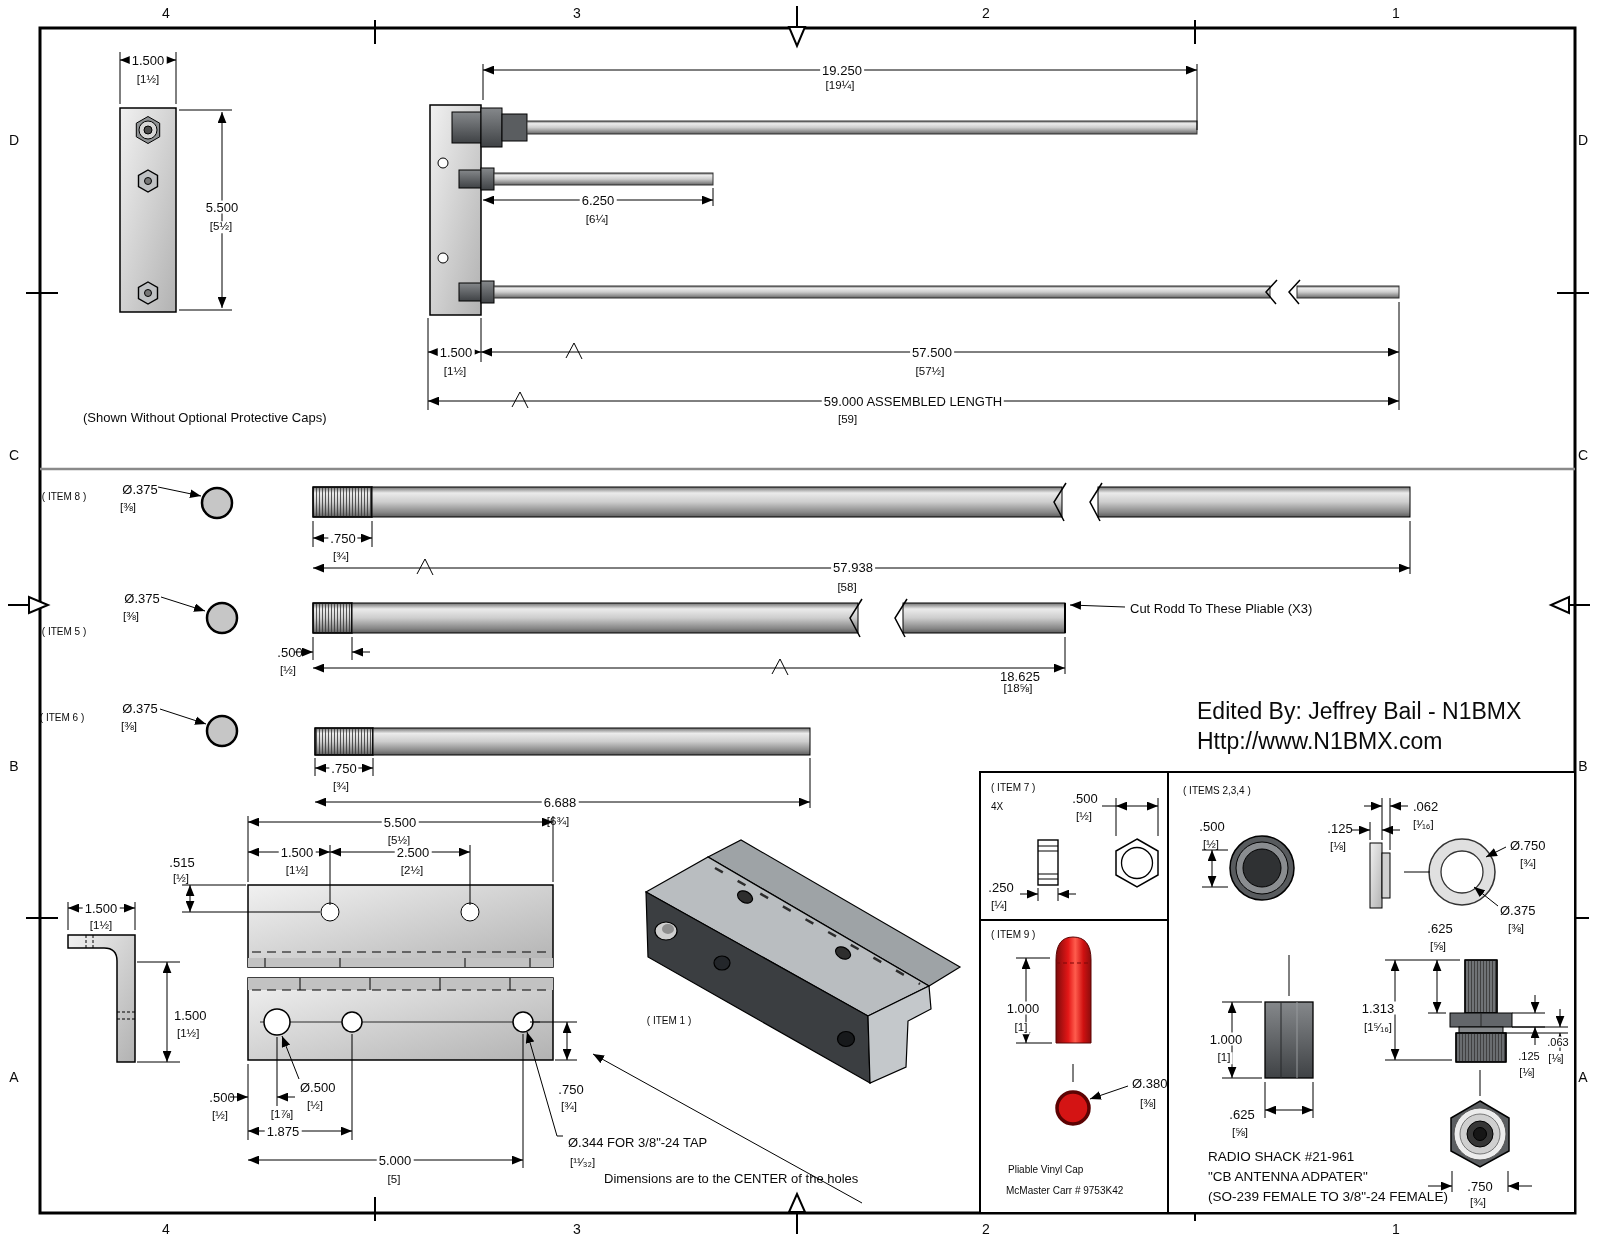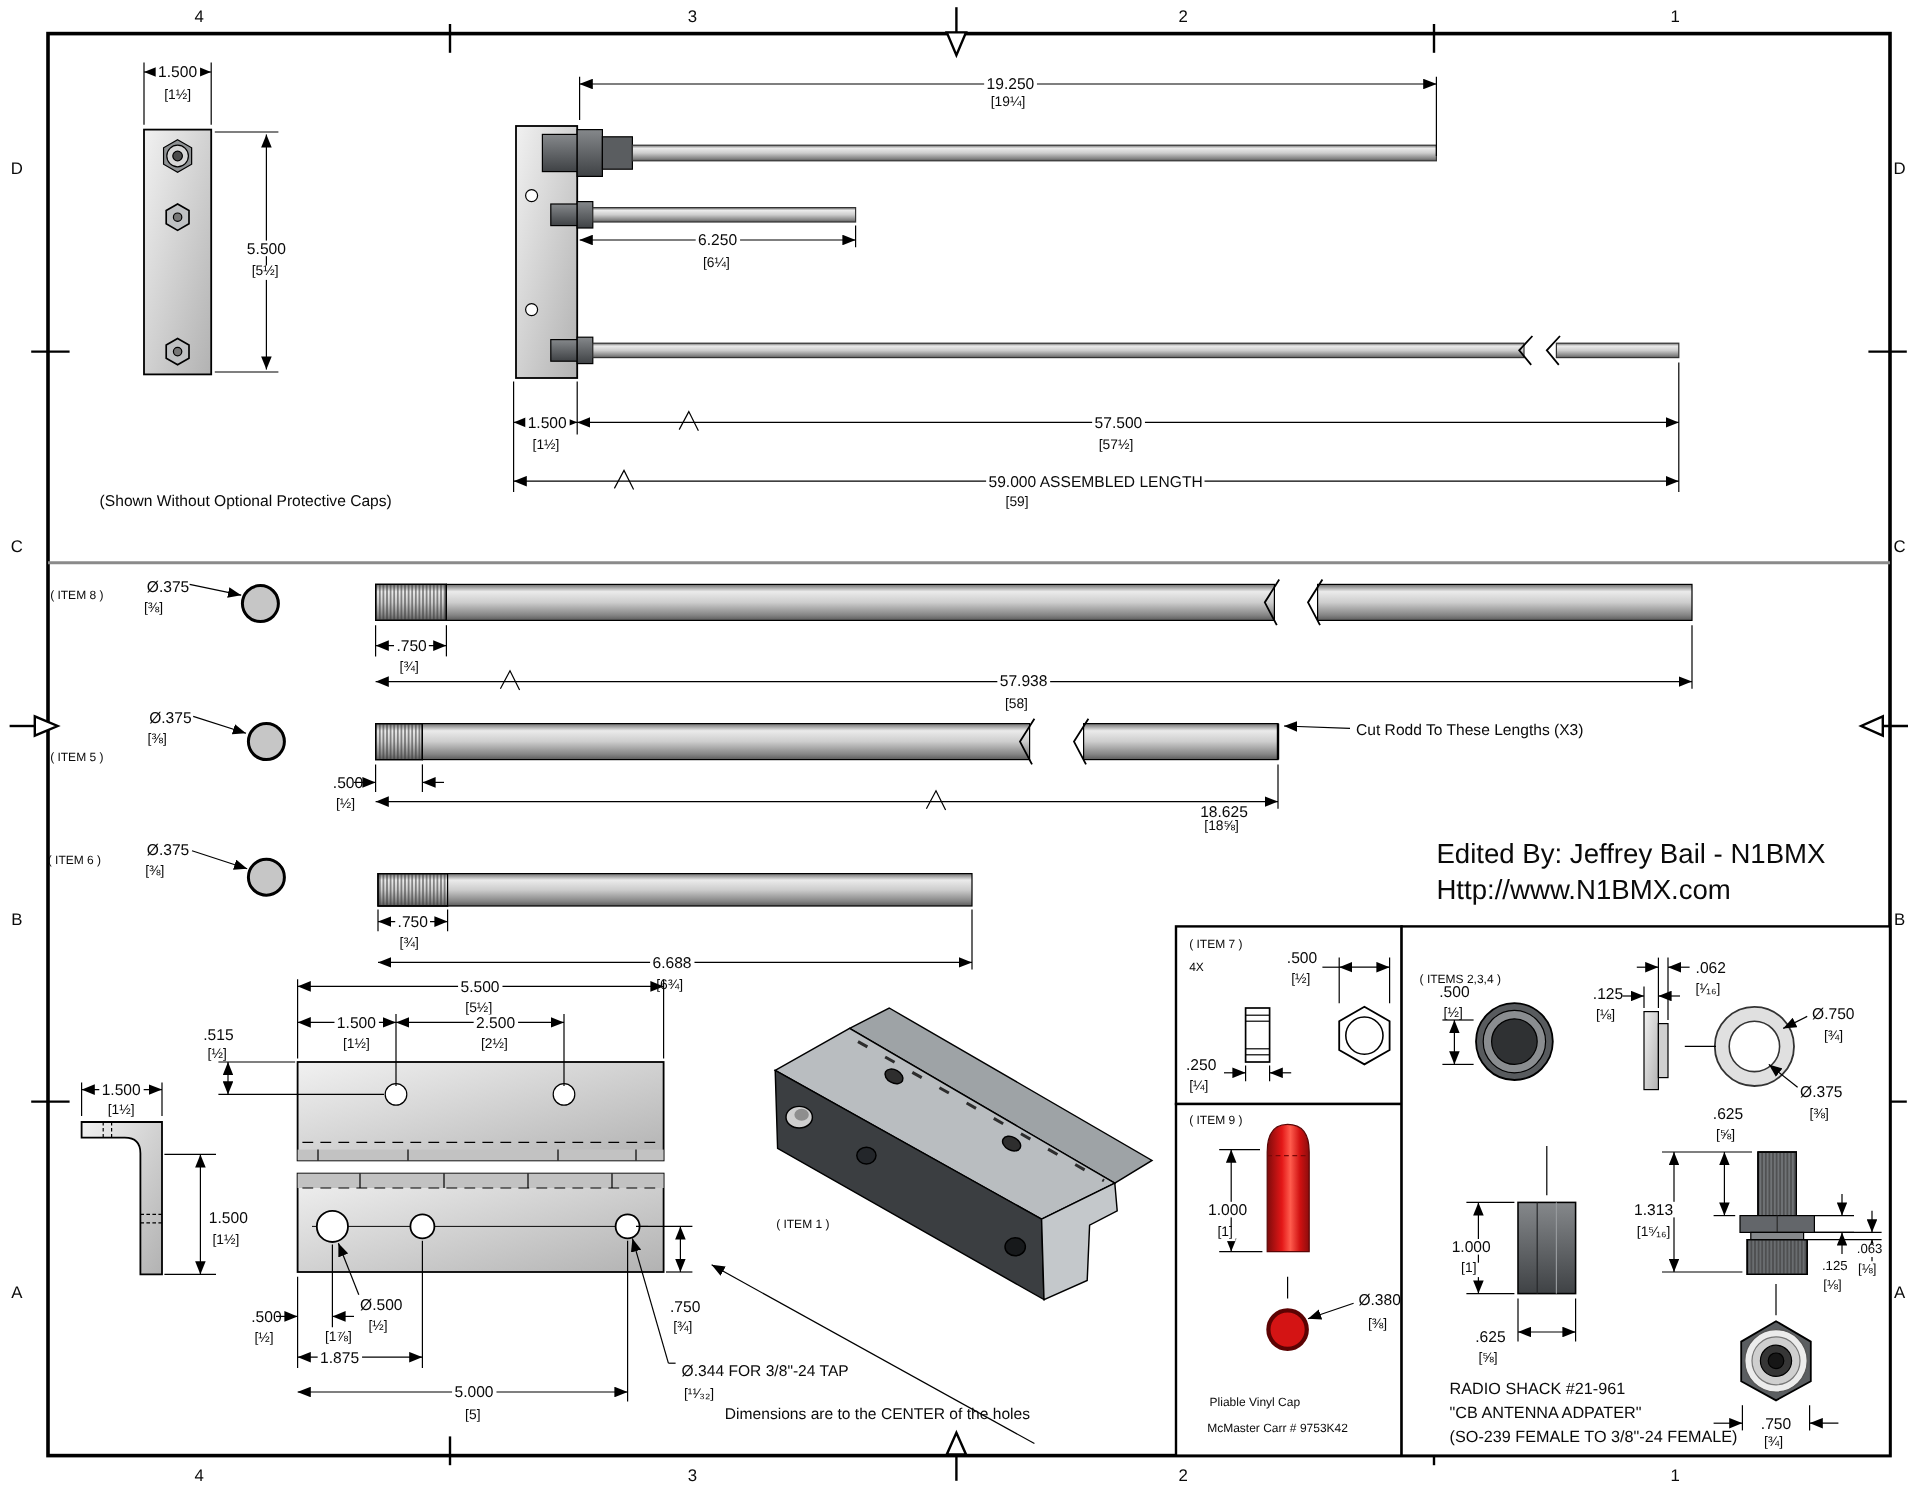--- a/index.html
+++ b/index.html
@@ -409,21 +409,21 @@
 <span class="t tc bg" style="left:853px;top:567px">57.938</span>
 <span class="t tc f" style="left:847px;top:588px">[58]</span>
 
 <span class="t tc lab" style="left:64px;top:632px">( ITEM 5 )</span>
 <span class="t tc" style="left:142px;top:598px">Ø.375</span>
 <span class="t tc f" style="left:131px;top:617px">[⅜]</span>
 <span class="t tc" style="left:290px;top:652px">.500</span>
 <span class="t tc f" style="left:288px;top:671px">[½]</span>
 <span class="t tc bg" style="left:1020px;top:676px">18.625</span>
 <span class="t tc f" style="left:1018px;top:689px">[18⅝]</span>
-<span class="t tl" style="left:1130px;top:608px">Cut Rodd To These Lengths (X3)</span>
+<span class="t tl" style="left:1130px;top:608px">Cut Rodd To These Pliable (X3)</span>
 
 <span class="t tc lab" style="left:62px;top:718px">( ITEM 6 )</span>
 <span class="t tc" style="left:140px;top:708px">Ø.375</span>
 <span class="t tc f" style="left:129px;top:727px">[⅜]</span>
 <span class="t tc bg" style="left:344px;top:768px">.750</span>
 <span class="t tc f" style="left:341px;top:787px">[¾]</span>
 <span class="t tc bg" style="left:560px;top:802px">6.688</span>
 <span class="t tc f" style="left:558px;top:822px">[6¾]</span>
 
 <span class="t credit" style="left:1197px;top:700px">Edited By: Jeffrey Bail - N1BMX</span>
@@ -464,21 +464,21 @@
 <span class="t tc f" style="left:999px;top:906px">[¼]</span>
 
 <span class="t tl lab" style="left:991px;top:935px">( ITEM 9 )</span>
 <span class="t tc bg" style="left:1023px;top:1008px">1.000</span>
 <span class="t tc f bg" style="left:1021px;top:1028px">[1]</span>
 <span class="t tl" style="left:1132px;top:1083px">Ø.380</span>
 <span class="t tl f" style="left:1140px;top:1104px">[⅜]</span>
 <span class="t tl lab" style="left:1008px;top:1170px">Pliable Vinyl Cap</span>
 <span class="t tl lab" style="left:1006px;top:1191px">McMaster Carr # 9753K42</span>
 
-<span class="t tl lab" style="left:1183px;top:817px">( ITEMS 2,3,4 )</span>
+<span class="t tl lab" style="left:1183px;top:791px">( ITEMS 2,3,4 )</span>
 <span class="t tc" style="left:1212px;top:826px">.500</span>
 <span class="t tc f" style="left:1211px;top:845px">[½]</span>
 <span class="t tc" style="left:1340px;top:828px">.125</span>
 <span class="t tc f" style="left:1338px;top:847px">[⅛]</span>
 <span class="t tl" style="left:1413px;top:806px">.062</span>
 <span class="t tl f" style="left:1413px;top:825px">[¹⁄₁₆]</span>
 <span class="t tl" style="left:1510px;top:845px">Ø.750</span>
 <span class="t tl f" style="left:1520px;top:864px">[¾]</span>
 <span class="t tl" style="left:1500px;top:910px">Ø.375</span>
 <span class="t tl f" style="left:1508px;top:929px">[⅜]</span>

